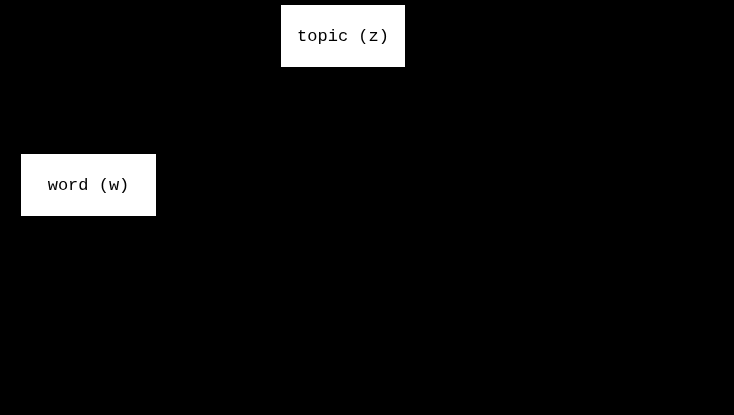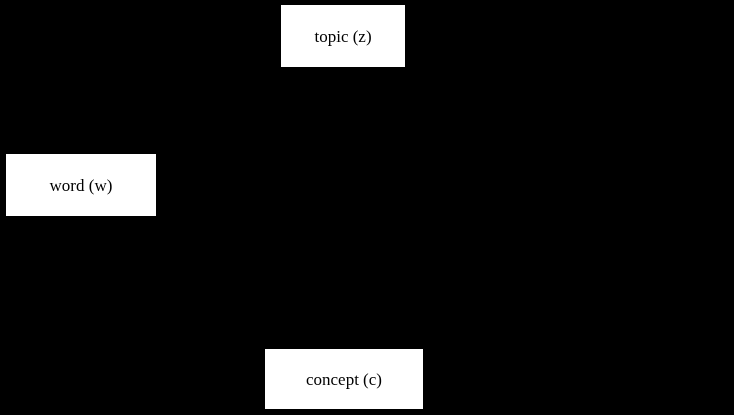--- a/index.html
+++ b/index.html
@@ -6,49 +6,46 @@
     margin: 0;
     padding: 0;
     background: #000000;
   }
   .canvas {
     position: relative;
     width: 734px;
     height: 415px;
     background: #000000;
     overflow: hidden;
-    font-family: Liberation Serif, serif;
+    font-family: Liberation Mono, monospace;
   }
   .node {
     position: absolute;
     background: #ffffff;
     color: #000000;
     display: flex;
     align-items: center;
     justify-content: center;
     font-size: 17px;
     line-height: 1;
     white-space: nowrap;
   }
   .node-topic    { left: 281px; top: 5px;   width: 124px; height: 62px; }
-  .node-word     { left: 6px;   top: 154px; width: 150px; height: 62px; text-align: right; }
+  .node-word     { left: 21px;   top: 154px; width: 135px; height: 62px; text-align: right; }
   .node-document { left: 546px; top: 173px; width: 183px; height: 62px; }
   .node-concept  { left: 265px; top: 349px; width: 158px; height: 60px; }
 </style>
 </head>
 <body>
 
 <div class="canvas">
 
   <div class="node node-topic">
     <span>topic (z)</span>
   </div>
 
   <div class="node node-word">
     <span>word (w)</span>
   </div>
 
 
-  <div class="node node-concept">
-    <span>concept (c)</span>
-  </div>
 
 </div>
 
 </body></html>

